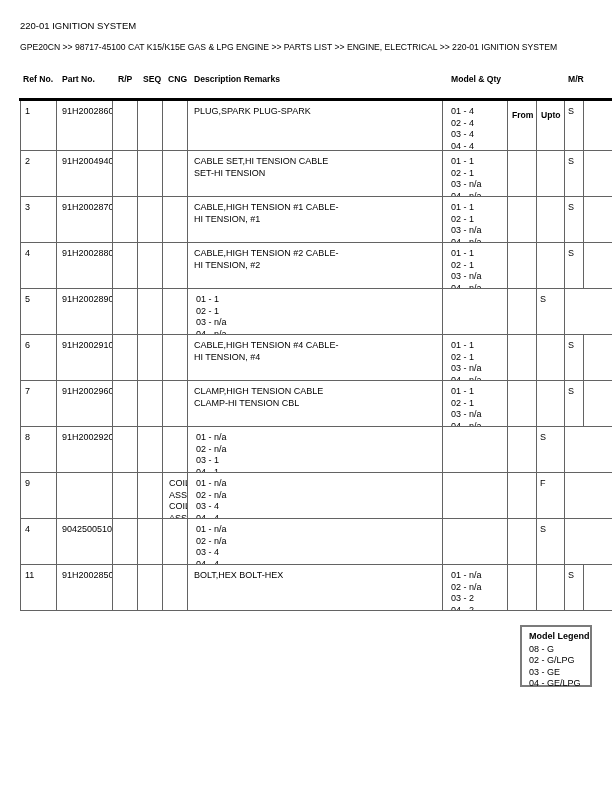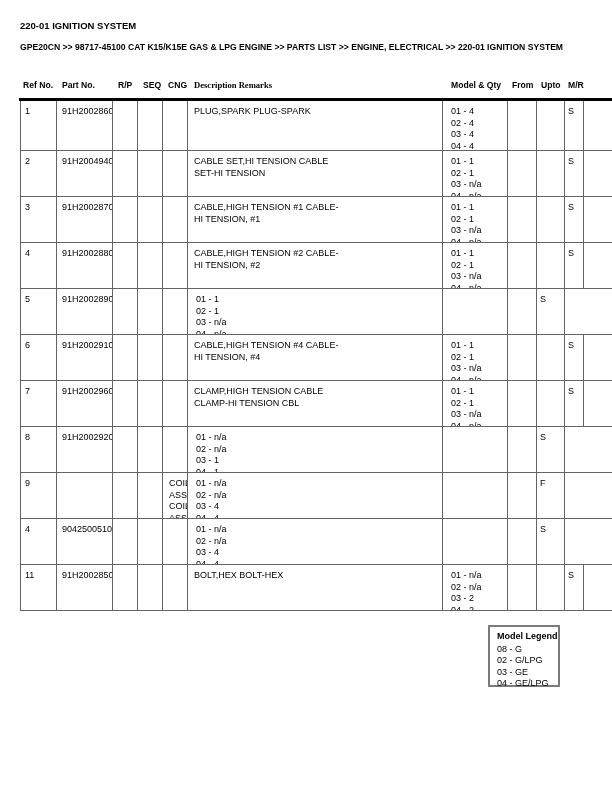--- a/index.html
+++ b/index.html
@@ -3,28 +3,28 @@
 <meta charset="utf-8">
 <style>
   * { margin:0; padding:0; box-sizing:border-box; }
   html,body { background:#ffffff; }
   body {
     width:612px; height:792px; position:relative; overflow:hidden;
     font-family:"Liberation Sans", sans-serif; color:#000;
   }
   .page-title {
     position:absolute; left:20px; top:20px;
-    font-size:9.5px; font-weight:bold; white-space:nowrap;
+    font-size:9.5px; font-weight:normal; white-space:nowrap;
   }
   .breadcrumb {
     position:absolute; left:20px; top:42px;
-    font-size:8.6px; font-weight:bold; white-space:nowrap;
+    font-size:8.6px; font-weight:normal; white-space:nowrap;
   }
   .col-headers {
-    position:absolute; left:20px; top:80px; width:592px;
+    position:absolute; left:20px; top:74px; width:592px;
     display:grid;
     grid-template-columns:37px 56px 25px 25px 25px 255px 65px 29px 28px 19px 1fr;
     font-size:8.6px; font-weight:bold;
   }
   .hcell { white-space:nowrap; }
   .header-rule {
     position:absolute; left:19px; top:98px; width:593px; height:3px;
     background:#000;
   }
   .parts-grid {
@@ -45,26 +45,26 @@
   }
   .cell.col-pad { border-right:none; }
   .col-ref  { padding-left:4px; }
   .col-part { padding-left:5px; }
   .col-desc { padding-left:6px; white-space:pre-line; }
   .col-qty  { padding-left:8px; white-space:pre-line; }
   .col-mr   { padding-left:3px; }
   .hcol-ref  { padding-left:3px; }
   .hcol-part { padding-left:5px; }
   .hcol-rp, .hcol-seq, .hcol-cng { padding-left:5px; }
-  .hcol-desc { padding-left:6px;font-family:Liberation Serif, serif; }
+  .hcol-desc { padding-left:6px; }
   .hcol-qty  { padding-left:8px; }
-  .hcol-from, .hcol-upto { padding-left:4px; }
+  .hcol-from, .hcol-upto { padding-left:4px;margin-top:36px; }
   .hcol-mr   { padding-left:3px; }
   .legend-box {
-    position:absolute; left:488px; top:625px; width:72px; height:62px;
+    position:absolute; left:520px; top:625px; width:72px; height:62px;
     border:2px solid #7b7b7b; background:#fff;
     padding:4px 0 0 7px; font-size:9px;
   }
   .legend-title { font-weight:bold; margin-bottom:3px; white-space:nowrap; }
   .legend-item  { line-height:11.3px; white-space:nowrap; }
 </style>
 </head>
 <body>
 
 <div class="page-title">220-01 IGNITION SYSTEM</div>

